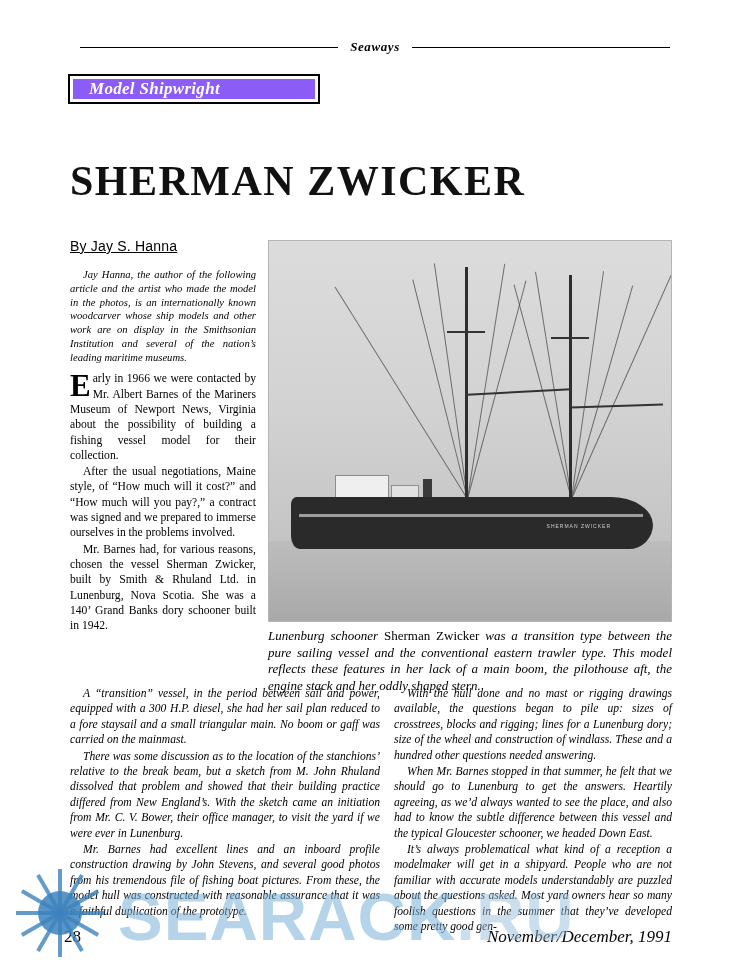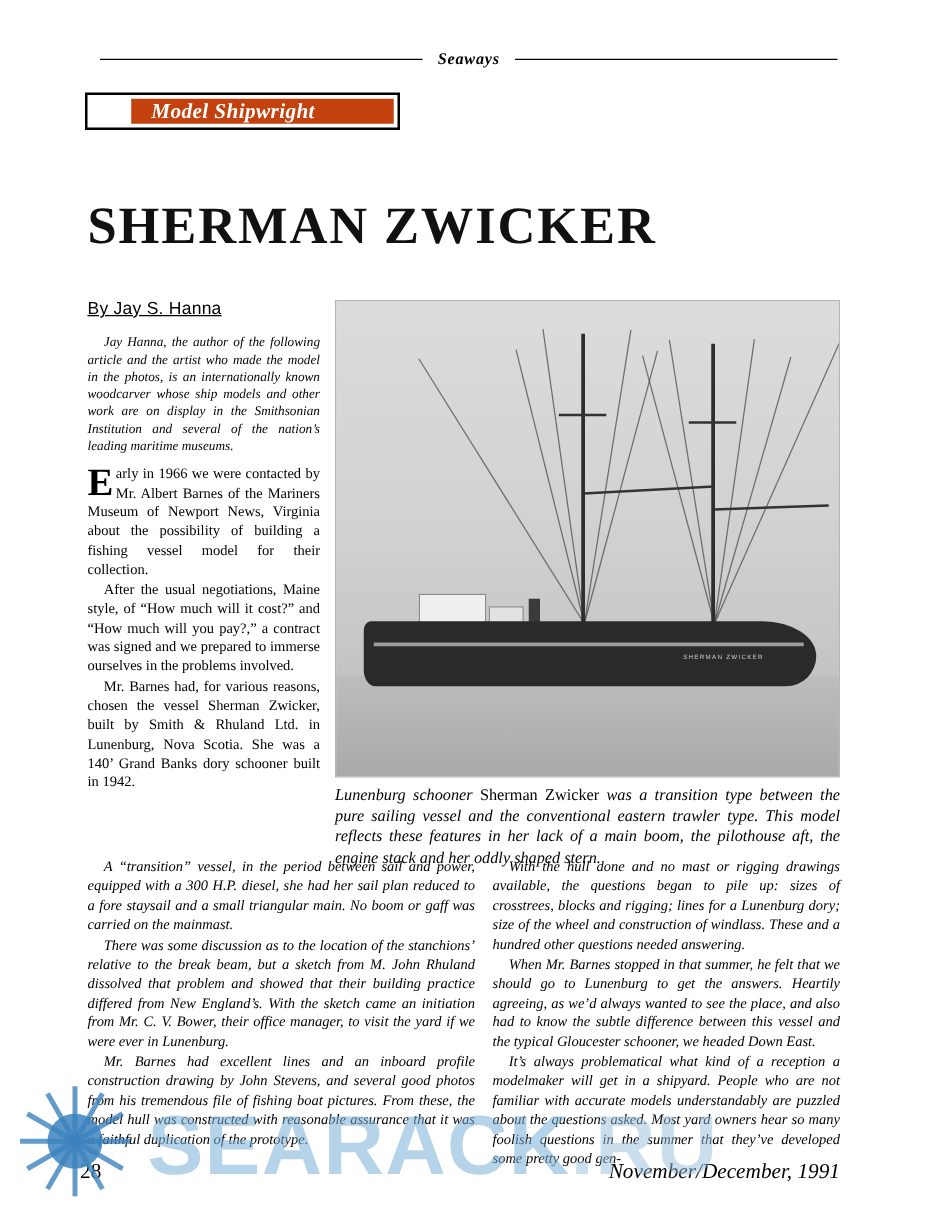--- a/index.html
+++ b/index.html
@@ -53,33 +53,32 @@
     position: absolute;
     top: 74px;
     left: 68px;
     width: 252px;
     height: 30px;
     border: 2px solid #000;
     padding: 3px;
     box-sizing: border-box;
   }
   .banner-inner {
-    background: #c2410c;
+    background: #8b5cf6;
     color: #fff;
     height: 100%;
     display: flex;
     align-items: center;
     padding-left: 16px;
     box-sizing: border-box;
     font-family: "Liberation Serif", serif;
     font-style: italic;
     font-weight: bold;
     font-size: 17px;
     letter-spacing: .3px;
-    margin-left: 32px;
   }
 
   
   .article-title {
     position: absolute;
     top: 132px;
     left: 70px;
     font-family: "Liberation Serif", serif;
     font-weight: bold;
     font-size: 42px;

